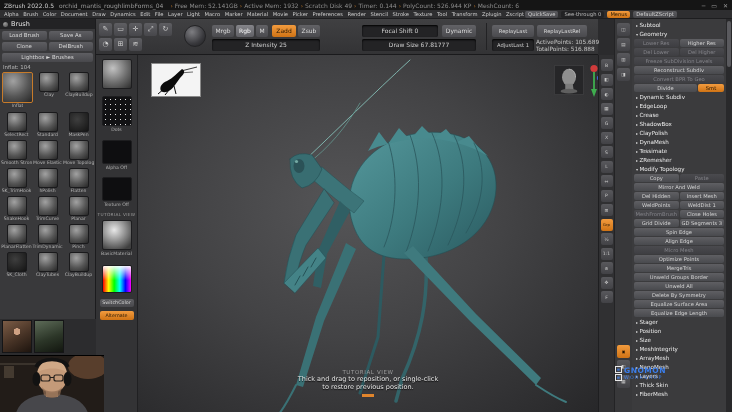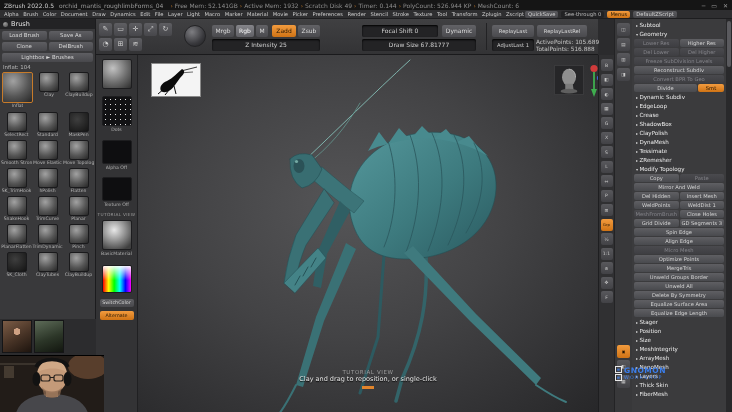--- a/index.html
+++ b/index.html
@@ -374,21 +374,22 @@
 
     <svg id="gizmo" width="16" height="38" viewBox="0 0 16 38">
       <line x1="8" y1="9" x2="8" y2="27" stroke="#3fae4f" stroke-width="1.8"></line>
       <path d="M5,26 L11,26 L8,34 Z" fill="#3fae4f"></path>
       <circle cx="8" cy="5.5" r="3.6" fill="#cf3b3b"></circle>
       <circle cx="13.2" cy="15" r="2.4" fill="#3b62cf"></circle>
     </svg>
 
     <div id="tut-overlay">
       <div id="tut-title">TUTORIAL VIEW</div>
-      <div class="tut-line">Clay and drag to reposition, or single-click</div>
+      <div class="tut-line">Thick and drag to reposition, or single-click</div>
+      <div class="tut-line">to restore previous position.</div>
       <div id="tut-dash"></div>
     </div>
   </div>
 
   <div id="right-shelf" class="abs">
       <span class="sicon">B</span>
       <span class="sicon">◧</span>
       <span class="sicon">◐</span>
       <span class="sicon">▦</span>
       <span class="sicon">G</span>

